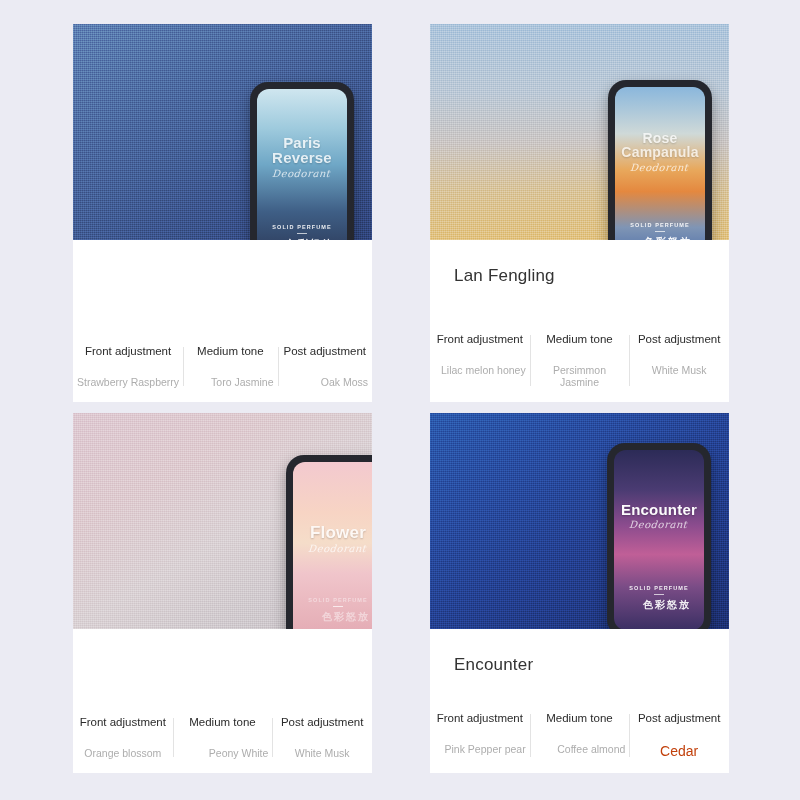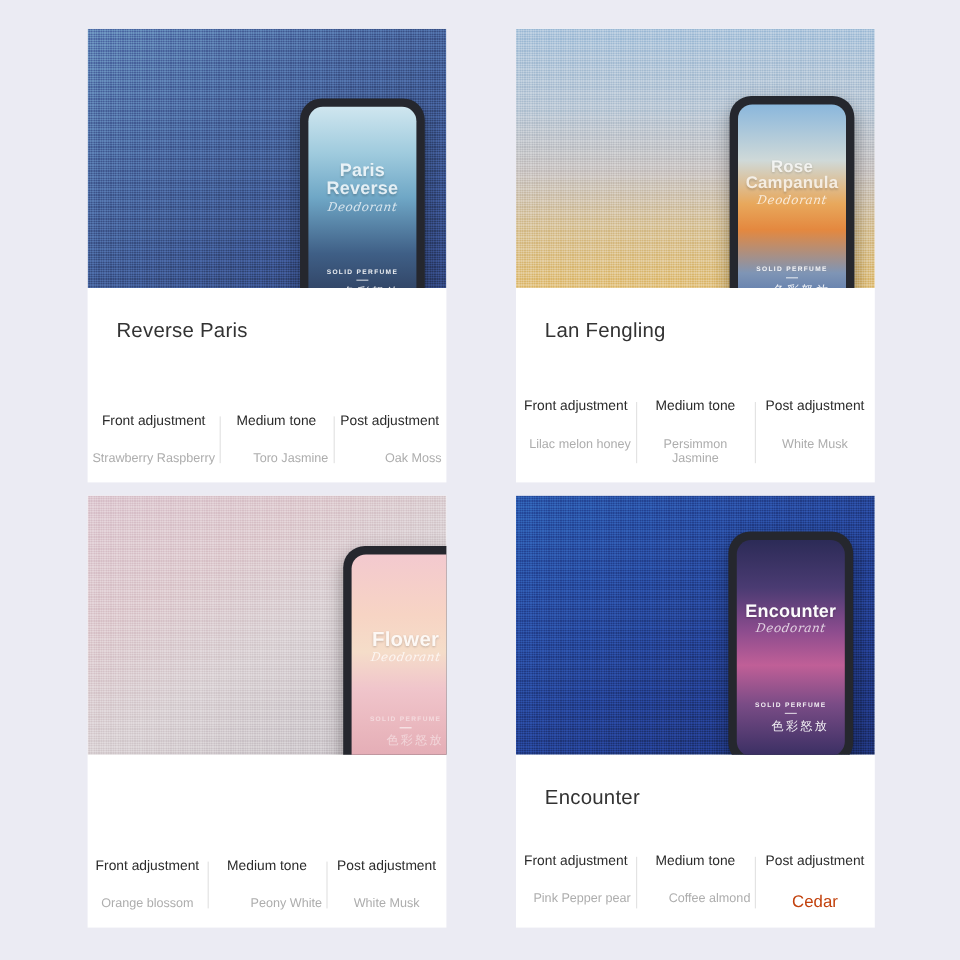--- a/index.html
+++ b/index.html
@@ -140,21 +140,21 @@
   .tin-rule {
     width: 10px;
     height: 1px;
     background: rgba(255,255,255,.7);
     margin: 3px auto;
   }
   .tin-cn {
     font-size: 10px;
     letter-spacing: 2px;
     color: #ffffff;
-    font-weight: normal;
+    font-weight: bold;
     opacity: .92;
     padding-left: 16px;
   }
   .tin-3 .tin-solid, .tin-3 .tin-cn { opacity: .45; }
 
   
   .card-body {
     position: relative;
     height: calc(100% - 216px);
   }
@@ -232,21 +232,20 @@
             <div class="tin-script">Deodorant</div>
             <div class="tin-foot">
               <div class="tin-solid">SOLID PERFUME</div>
               <div class="tin-rule"></div>
               <div class="tin-cn">色彩怒放</div>
             </div>
           </div>
         </div>
       </div>
       <div class="card-body">
-        <div class="product-title">Reverse Paris</div>
         <div class="notes">
           <div class="note-col">
             <div class="note-label">Front adjustment</div>
             <div class="note-value nowrap">Strawberry Raspberry</div>
           </div>
           <div class="note-col">
             <div class="note-label">Medium tone</div>
             <div class="note-value nowrap">Toro Jasmine</div>
           </div>
           <div class="note-col">

